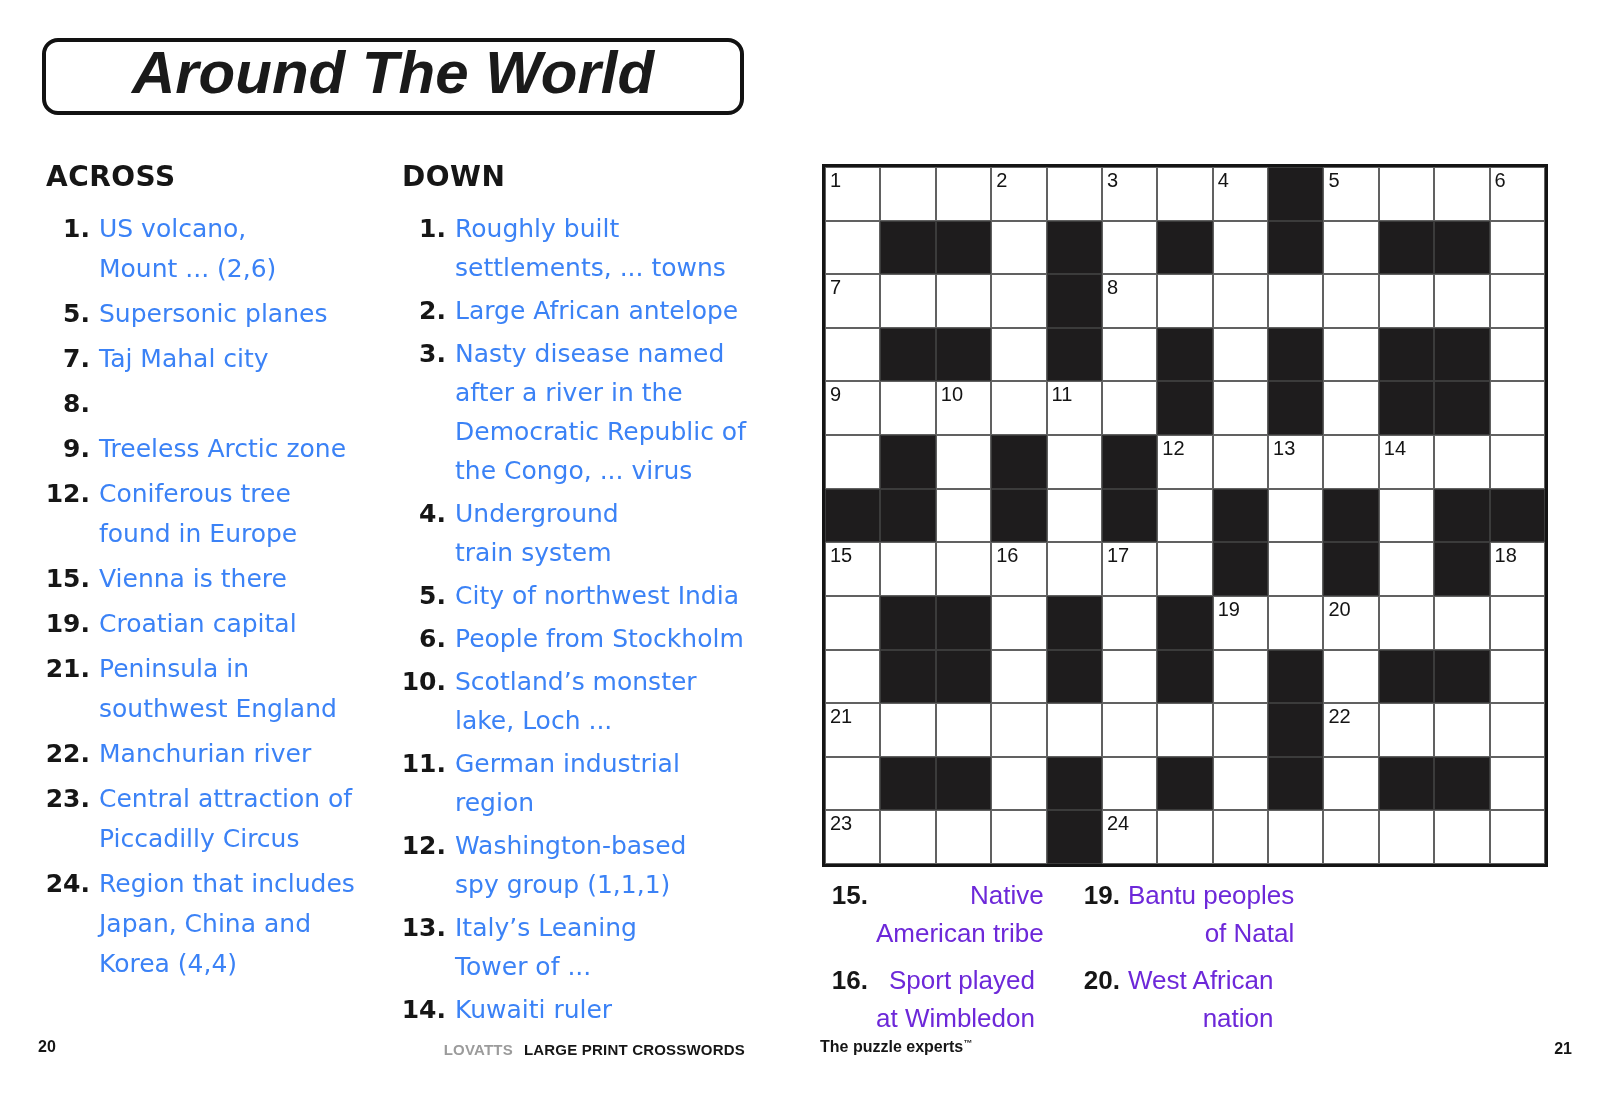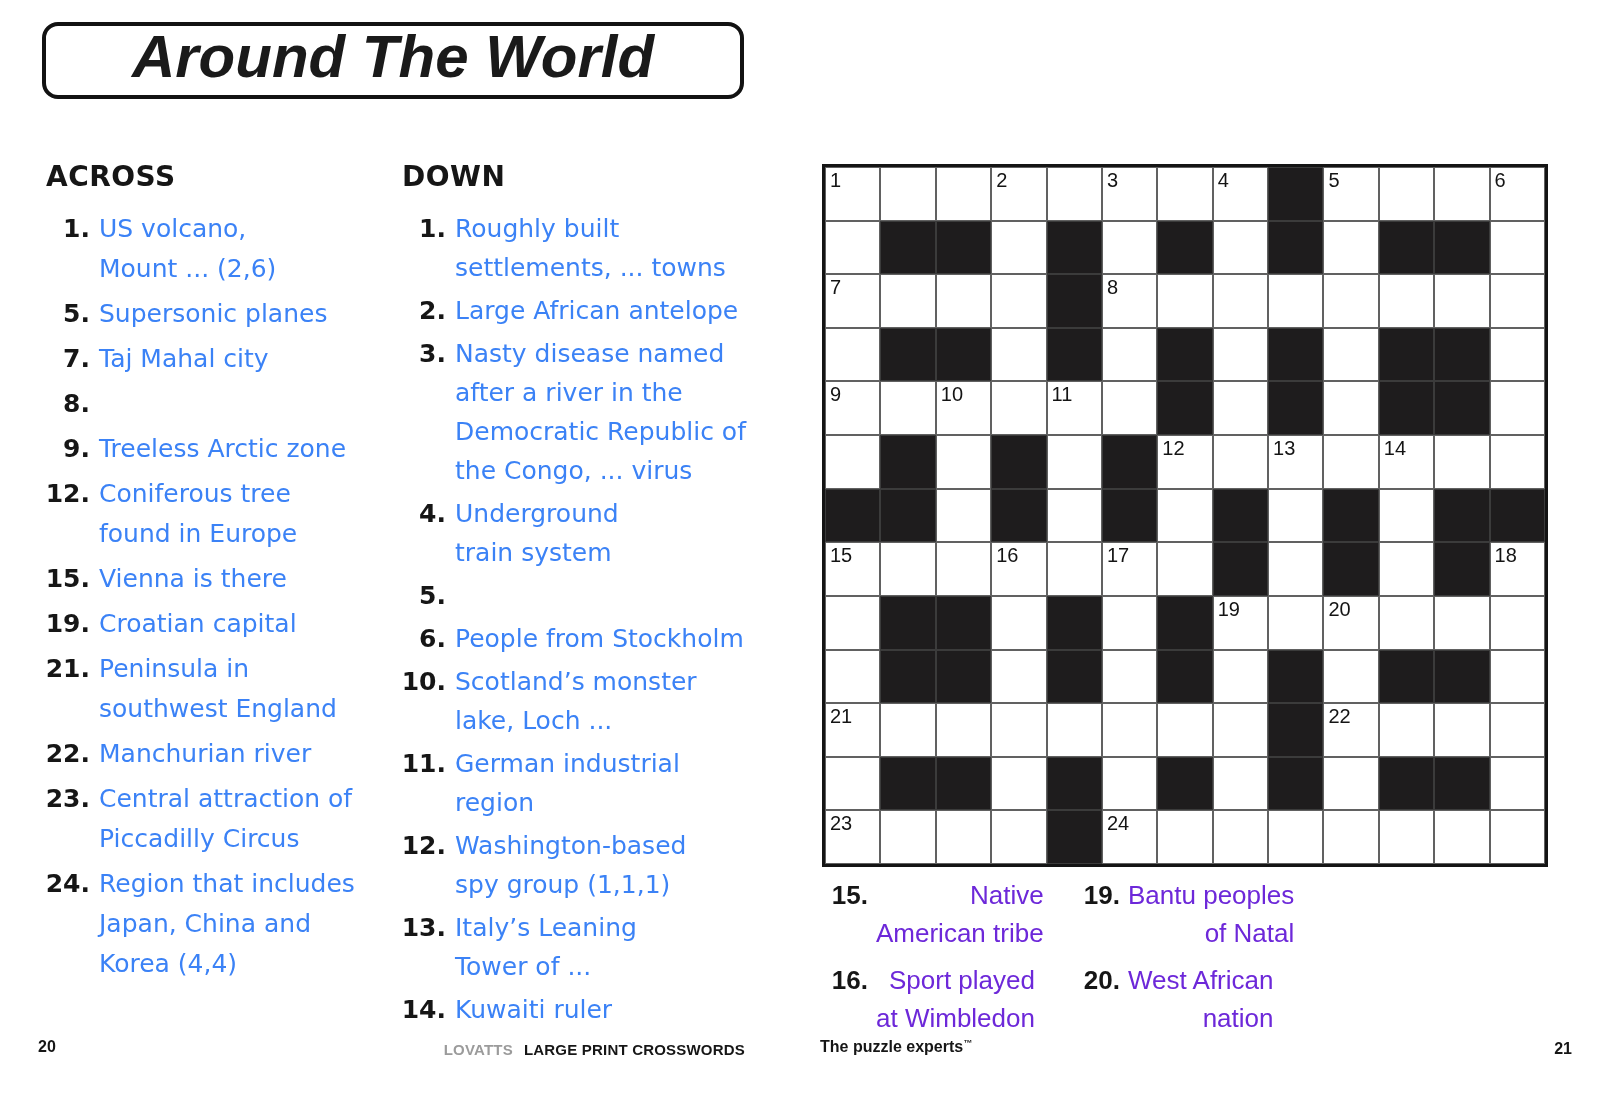--- a/index.html
+++ b/index.html
@@ -2,21 +2,21 @@
 <html><head>
 <meta charset="utf-8">
 <style>
   html,body { margin:0; padding:0; background:#ffffff; }
   .page {
     position:relative; width:1600px; height:1100px; background:#ffffff;
     font-family:"DejaVu Sans", sans-serif; color:#1c1c1c; overflow:hidden;
   }
   
   .title-box {
-    position:absolute; left:42px; top:22px; width:702px; height:77px;
+    position:absolute; left:42px; top:38px; width:702px; height:77px;
     border:4px solid #121212; border-radius:16px; box-sizing:border-box;
     display:flex; align-items:center; justify-content:center; background:#fff;
   }
   .title-text {
     font-family:"Liberation Sans", sans-serif; font-weight:bold; font-style:italic;
     font-size:60px; color:#1a1a1a; white-space:nowrap; letter-spacing:0px;
     padding-bottom:8px;
   }
   
   .clue-col { position:absolute; top:160px; }
@@ -151,20 +151,21 @@
 Democratic Republic of
 the Congo, ... virus</span>
         </div>
         <div class="clue">
           <span class="num">4.</span>
           <span class="txt">Underground
 train system</span>
         </div>
         <div class="clue">
           <span class="num">5.</span>
+          <span class="txt">City of northwest India</span>
         </div>
         <div class="clue">
           <span class="num">6.</span>
           <span class="txt">People from Stockholm</span>
         </div>
         <div class="clue">
           <span class="num">10.</span>
           <span class="txt">Scotland’s monster
 lake, Loch ...</span>
         </div>

